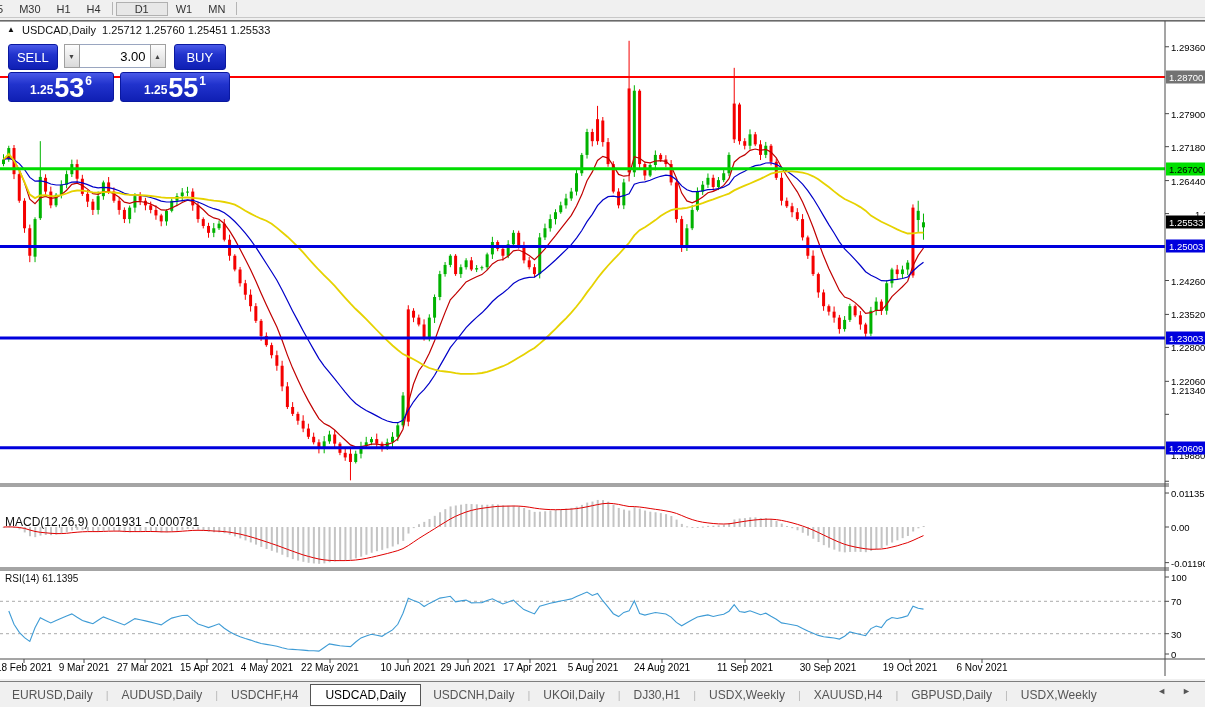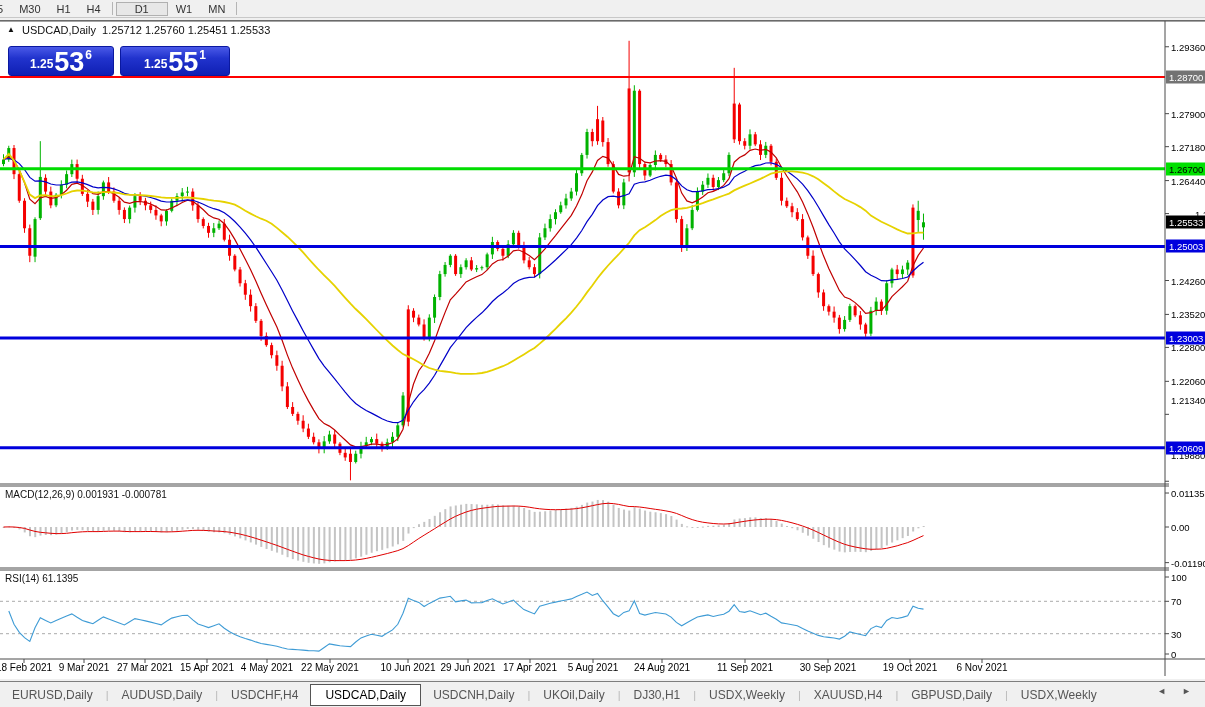--- a/index.html
+++ b/index.html
@@ -12,21 +12,21 @@
   .tfbtn.first{margin-left:-5px;padding-left:2px}
   .tfbtn.active{background:#e7e7e7;border:1px solid #b0b0b0;padding:0 18px}
   .tbsep{width:1px;height:13px;background:#b5b5b5;margin:0 3px}
   #chartwin{position:absolute;top:20px;left:0;width:1205px;height:658px;background:#fff;
             border-top:1px solid #8a8a8a}
   #plot{position:absolute;top:0;left:0;width:1205px;height:707px;pointer-events:none}
   #chart-surface{position:absolute;top:22px;left:0;width:1165px;height:637px}
   #title{position:absolute;left:22px;top:24px;font-size:11px;color:#101010;white-space:nowrap}
   #title b{font-weight:normal}
   #collapse{position:absolute;left:7px;top:25px;font-size:8px;color:#101010}
-  #macdlbl{position:absolute;left:5px;top:489px;font-size:10px;color:#101010}
+  #macdlbl{position:absolute;left:5px;top:515px;font-size:12px;color:#101010}
   #rsilbl{position:absolute;left:5px;top:573px;font-size:10px;color:#101010}
   .axlabel{position:absolute;left:1171px;font-size:9.5px;color:#000;transform:translateY(-50%);white-space:nowrap}
   .axtag{position:absolute;left:1166px;width:39px;height:13px;font-size:9.5px;transform:translateY(-50%);
          line-height:13px;padding-left:3px;box-sizing:border-box;white-space:nowrap}
   .datelbl{position:absolute;top:662px;font-size:10px;color:#000;transform:translateX(-50%);white-space:nowrap}
   
   #panel{position:absolute;left:8px;top:44px;width:218px}
   #prow1{display:flex;height:26px}
   .bluebtn{background:linear-gradient(180deg,#4a5ae8,#2133cd 40%,#0f1fb4);border:1px solid #0a18a0;
            border-radius:3px;color:#fff;display:flex;align-items:center;justify-content:center;
@@ -653,20 +653,33 @@
     <line x1="1165" y1="654" x2="1169" y2="654" stroke="#4a4a4a" stroke-width="1"></line>
   </svg>
 
 <span id="collapse">▲</span>
 <div id="title">
   <span>USDCAD,Daily</span>&nbsp;
   <b>1.25712 1.25760 1.25451 1.25533</b>
 </div>
 
 <div id="panel">
+  <div id="prow1">
+    <div id="sellbtn" class="bluebtn">SELL</div>
+    <div id="volwrap">
+      <div class="spin">
+        <span>▼</span>
+      </div>
+      <input id="vol" value="3.00" style="">
+      <div class="spin">
+        <span>▲</span>
+      </div>
+    </div>
+    <div id="buybtn" class="bluebtn">BUY</div>
+  </div>
   <div id="prow2">
     <div id="sellquote" class="bluebtn quote">
       <span class="q-small">1.25</span>
       <span class="q-big">53</span>
       <span class="q-sup">6</span>
     </div>
     <div id="buyquote" class="bluebtn quote">
       <span class="q-small">1.25</span>
       <span class="q-big">55</span>
       <span class="q-sup">1</span>
@@ -680,21 +693,21 @@
 <div id="axes">
     <div class="axlabel" style="top: 46.75px;">1.29360</div>
     <div class="axlabel" style="top: 113.667px;">1.27900</div>
     <div class="axlabel" style="top: 146.667px;">1.27180</div>
     <div class="axlabel" style="top: 180.583px;">1.26440</div>
     <div class="axlabel" style="top: 213.583px; margin-left: 24px;">1.25720</div>
     <div class="axlabel" style="top: 280.5px;">1.24260</div>
     <div class="axlabel" style="top: 314.417px;">1.23520</div>
     <div class="axlabel" style="top: 347.417px;">1.22800</div>
     <div class="axlabel" style="top: 381.333px;">1.22060</div>
-    <div class="axlabel" style="top: 400px;">1.21340</div>
+    <div class="axlabel" style="top: 390px;">1.21340</div>
     <div class="axlabel" style="top: 455px;">1.19880</div>
     <div class="axtag" style="top: 77px; background: #737373; color: rgb(255, 255, 255);">1.28700</div>
     <div class="axtag" style="top: 168.667px; background: rgb(0, 224, 0); color: rgb(0, 0, 0);">1.26700</div>
     <div class="axtag" style="top: 222.154px; background: rgb(0, 0, 0); color: rgb(255, 255, 255);">1.25533</div>
     <div class="axtag" style="top: 246.446px; background: rgb(0, 0, 221); color: rgb(255, 255, 255);">1.25003</div>
     <div class="axtag" style="top: 338.112px; background: rgb(0, 0, 221); color: rgb(255, 255, 255);">1.23003</div>
     <div class="axtag" style="top: 447.837px; background: rgb(0, 0, 221); color: rgb(255, 255, 255);">1.20609</div>
     <div class="axlabel" style="top: 493.018px;">0.01135</div>
     <div class="axlabel" style="top: 527px;">0.00</div>
     <div class="axlabel" style="top: 562.629px;">-0.01190</div>

